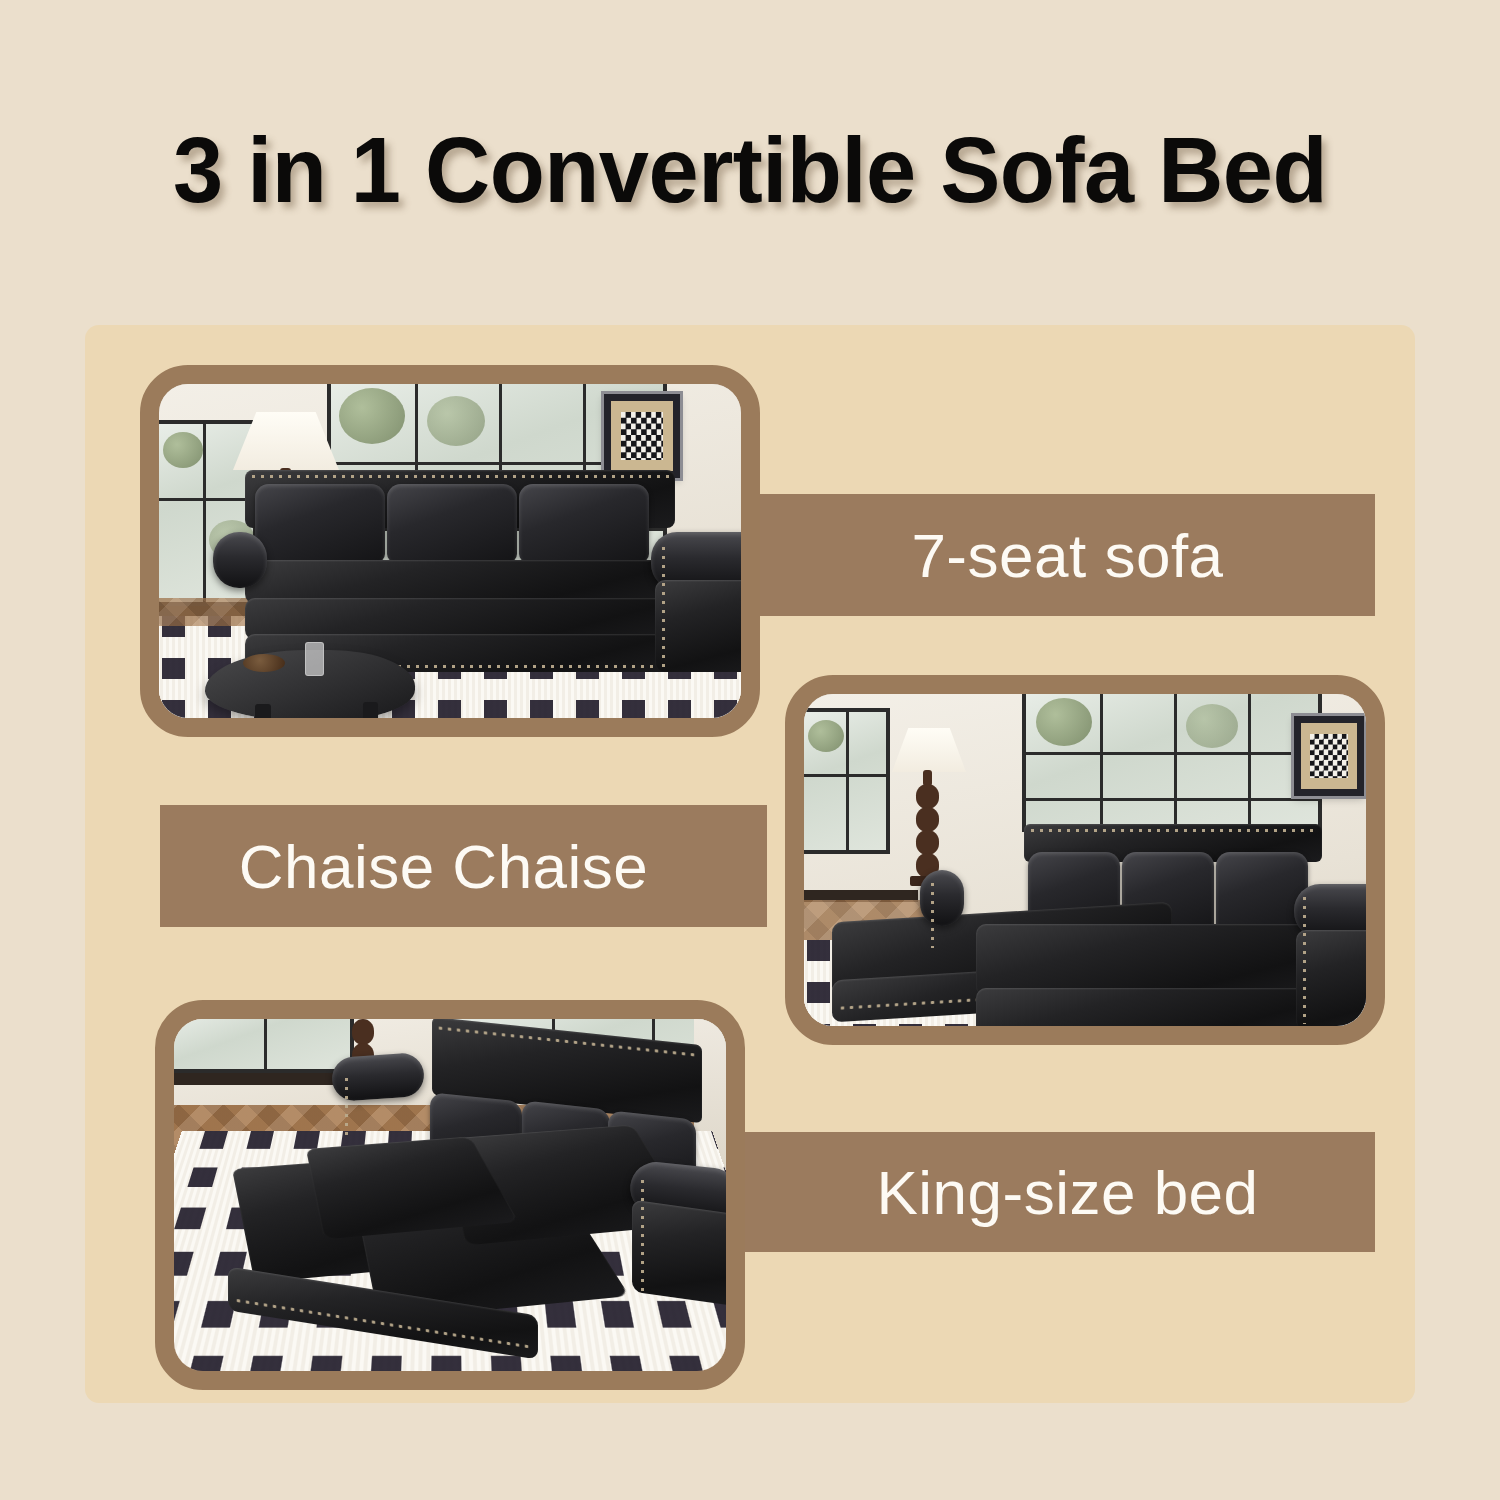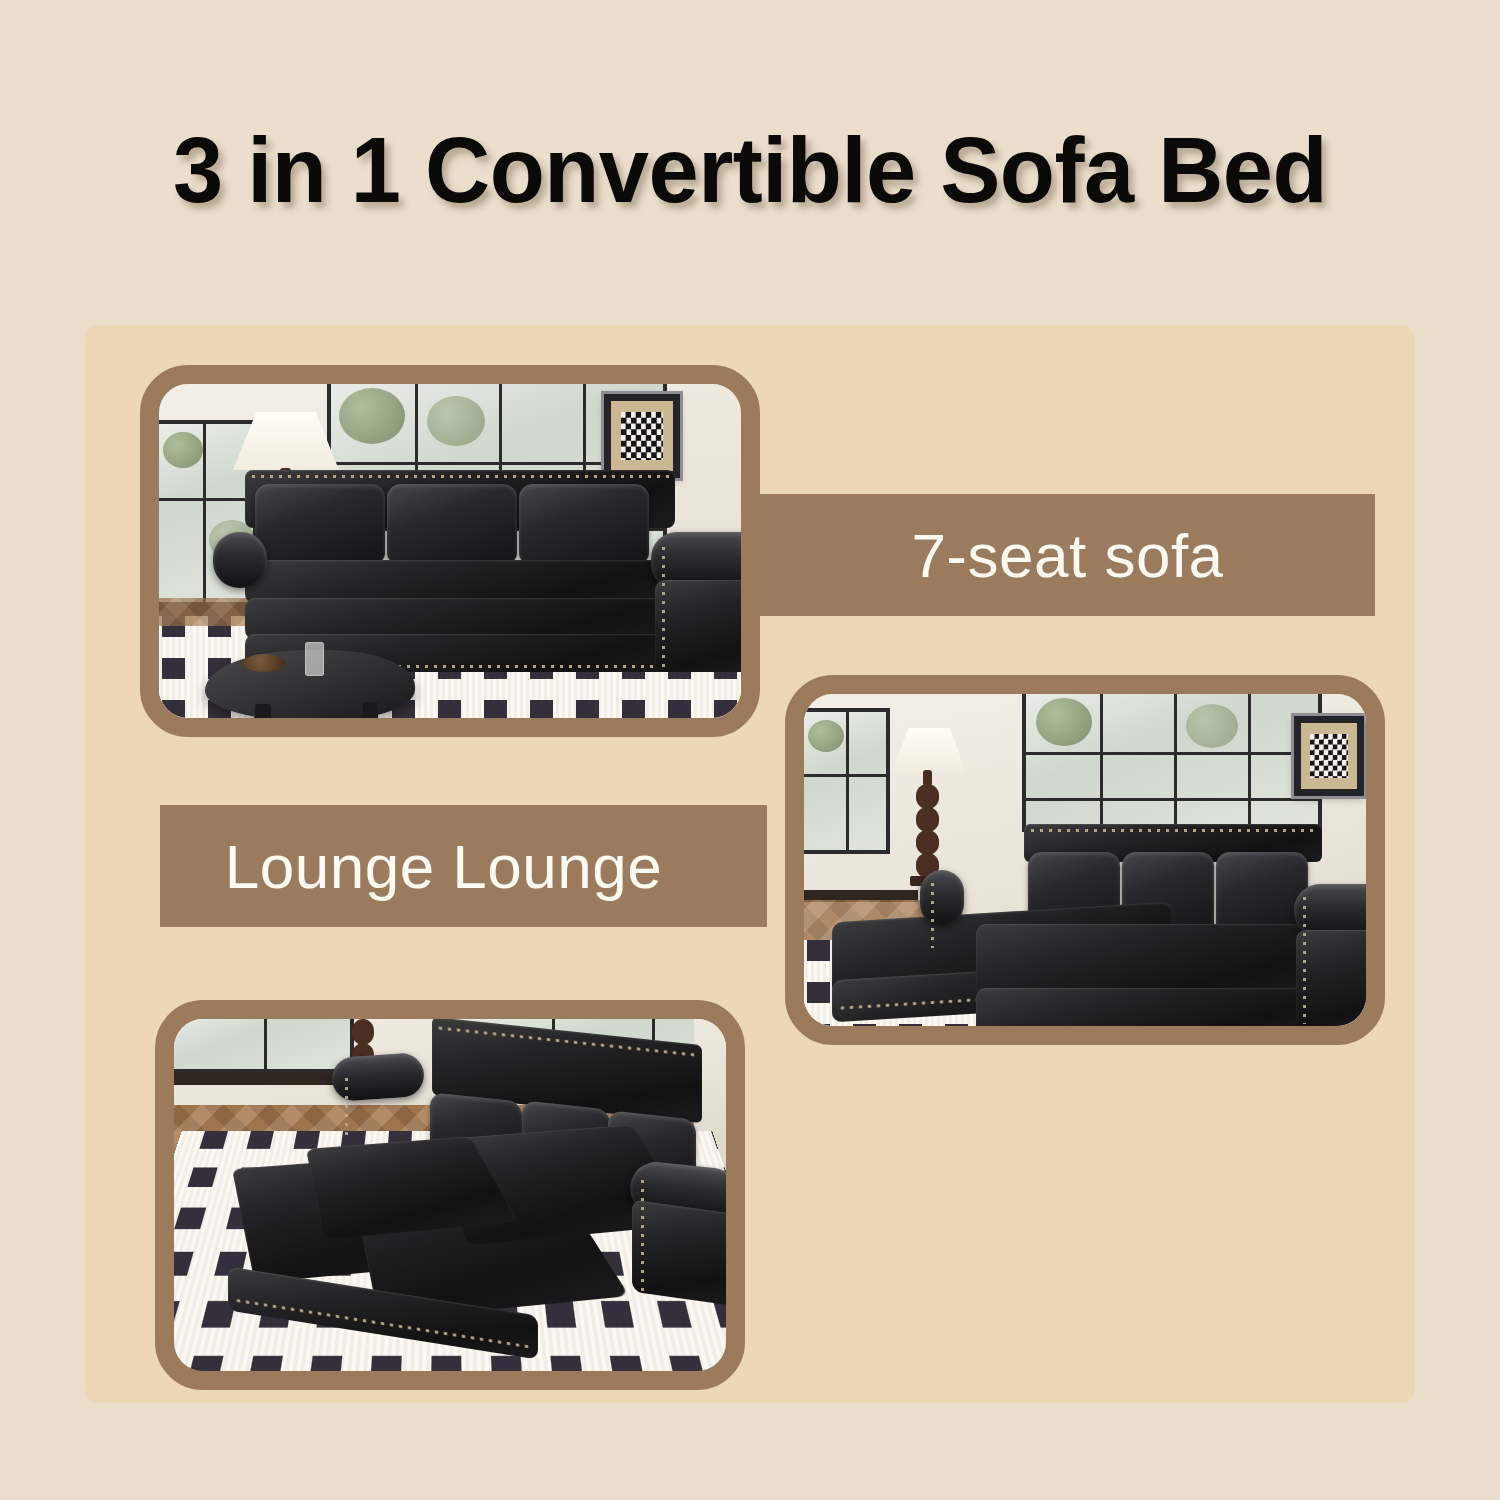--- a/index.html
+++ b/index.html
@@ -202,23 +202,26 @@
 
   <div class="page-title">3 in 1 Convertible Sofa Bed</div>
 
   <div class="panel"></div>
 
   <div class="label-bar" id="bar-sofa">
     <span class="label-text">7-seat sofa</span>
   </div>
 
   <div class="label-bar" id="bar-chaise">
-    <span class="label-text">Lounge Lounge</span>
-  </div>
-
+    <span class="label-text">Chaise Chaise</span>
+  </div>
+
+  <div class="label-bar" id="bar-bed">
+    <span class="label-text">King-size bed</span>
+  </div>
 
   <div class="photo-frame" id="photo-sofa">
     <div class="scene">
       <div class="wall"></div>
 
       <div class="window" style="left:-6px;top:36px;width:104px;height:186px;">
         <div class="mullion-h" style="top:74px;"></div>
         <div class="mullion-v" style="left:46px;"></div>
         <div class="foliage" style="left:6px;top:8px;width:40px;height:36px;"></div>
         <div class="foliage" style="left:52px;top:96px;width:46px;height:40px;opacity:.5;"></div>

